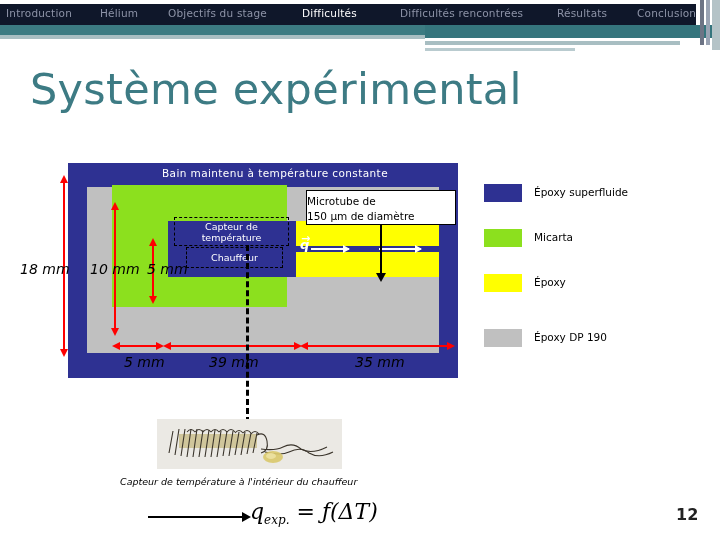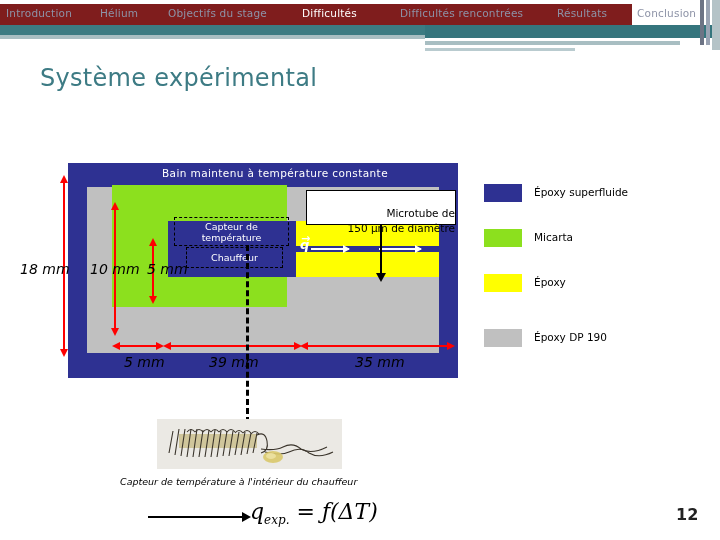--- a/index.html
+++ b/index.html
@@ -4,22 +4,22 @@
 <style>
   html,body{margin:0;padding:0;}
   body{
     width:720px;height:540px;position:relative;overflow:hidden;
     background:#ffffff;
     font-family:"DejaVu Sans","Liberation Sans",sans-serif;
   }
 
   
   .navbar{
-    position:absolute;left:0;top:4px;width:632px;height:25px;
-    background:#7f1d1d;
+    position:absolute;left:0;top:4px;width:696px;height:25px;
+    background:#0f172a;
   }
   .navitem{
     position:absolute;top:3px;
     font-size:10.5px;color:#8d93a7;white-space:nowrap;
     letter-spacing:.2px;
   }
   .navitem.active{color:#ffffff;}
 
   .nav-teal{
     position:absolute;left:0;top:25px;width:720px;height:10px;
@@ -50,23 +50,22 @@
     background:#9aa3b3;
   }
   .nav-right-bar3{
     position:absolute;left:712px;top:0px;width:8px;height:50px;
     background:#b4c3c7;
   }
 
   
   .title{
     position:absolute;left:30px;top:64px;
-    font-size:24px;color:#3d7b84;font-weight:400;
+    font-size:43px;color:#3d7b84;font-weight:400;
     letter-spacing:.3px;
-    margin-left:10px;
   }
 
   
   .diagram{
     position:absolute;left:68px;top:163px;width:390px;height:215px;
     background:#2e3192;
   }
   .bain-label{
     position:absolute;left:0;top:4px;width:320px;text-align:right;
     font-size:10.5px;color:#ffffff;letter-spacing:.4px;
@@ -119,22 +118,22 @@
   .wharr{position:absolute;height:2px;background:#ffffff;}
   .wharr:after{
     content:"";position:absolute;right:-1px;top:-3px;
     border-left:7px solid #ffffff;border-top:4px solid transparent;border-bottom:4px solid transparent;
   }
 
   
   .callout{
     position:absolute;left:306px;top:190px;width:150px;height:35px;
     background:#ffffff;border:1.3px solid #000;
-    font-size:10.5px;color:#000;text-align:right;line-height:15px;
-    padding-top:15px;box-sizing:border-box;
+    font-size:10.5px;color:#000;text-align:left;line-height:15px;
+    padding-top:3px;box-sizing:border-box;
   }
   .callout-arrow{
     position:absolute;left:380px;top:225px;width:2px;height:49px;background:#000;
   }
   .callout-arrow:after{
     content:"";position:absolute;left:-4px;bottom:-8px;
     border-top:9px solid #000;border-left:5px solid transparent;border-right:5px solid transparent;
   }
 
   

